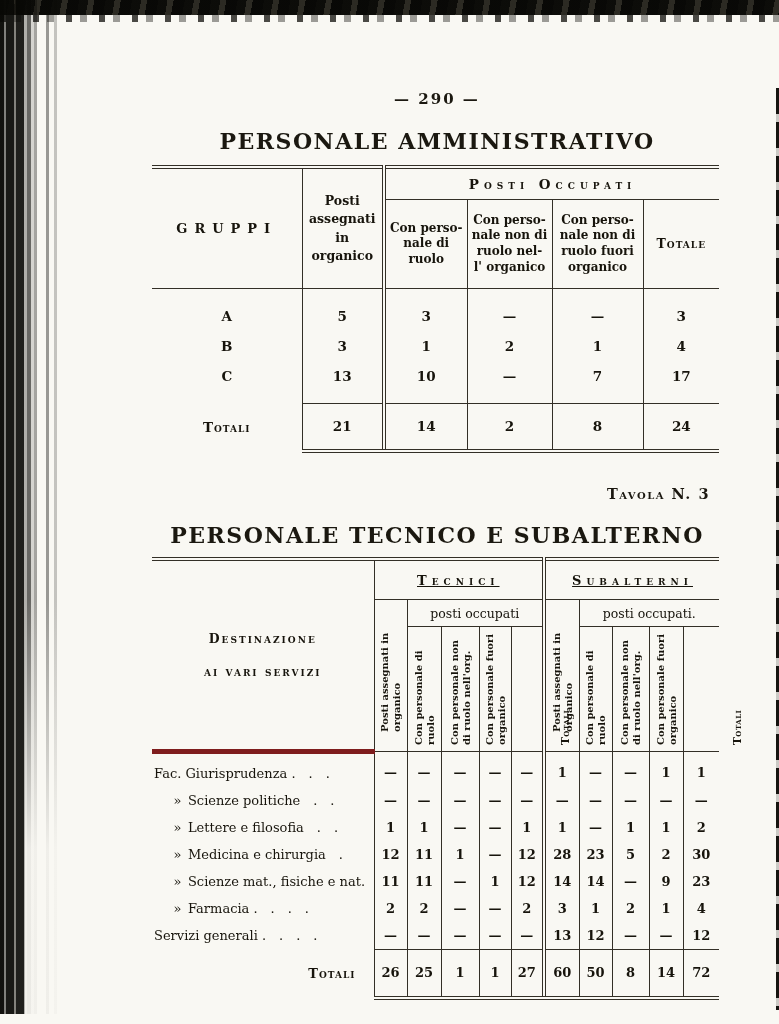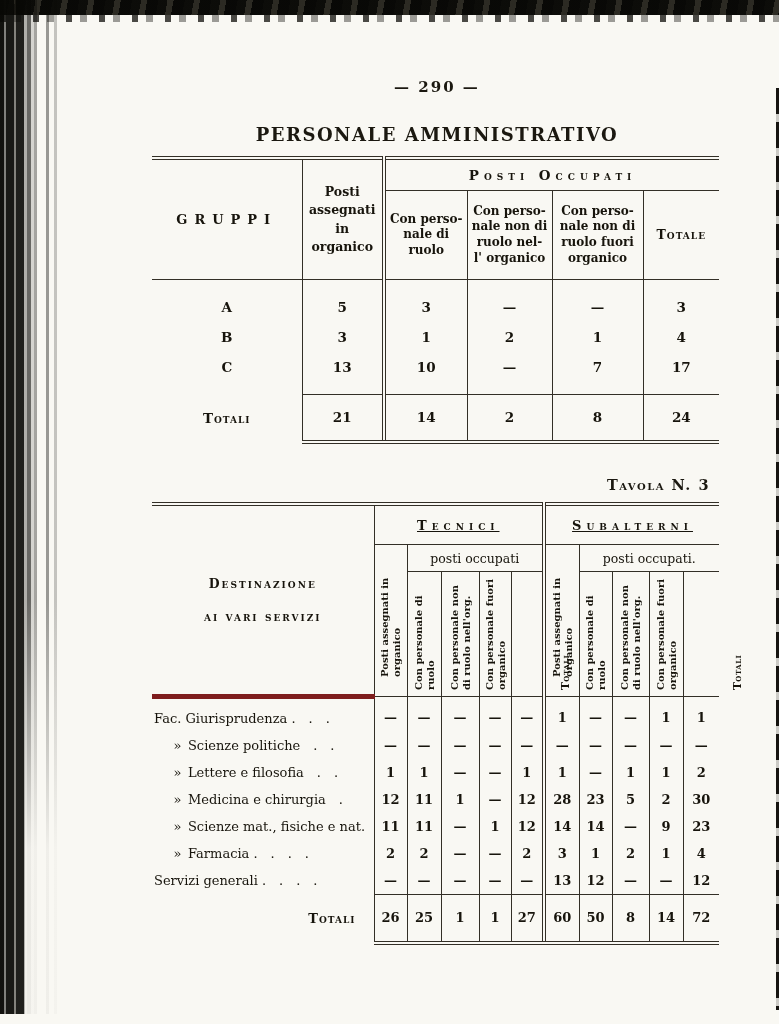--- a/index.html
+++ b/index.html
@@ -31,29 +31,29 @@
   }
   .binding::after{
     content:"";position:absolute;left:25px;right:0;top:600px;bottom:0;
     background:linear-gradient(to bottom, rgba(249,248,243,0), rgba(249,248,243,.9) 60%);
   }
   .scan-right{
     position:absolute;right:0;top:88px;width:3px;height:922px;
     background:repeating-linear-gradient(to bottom, #161410 0 26px, rgba(22,20,16,.2) 26px 34px);
   }
   
-  .content{position:absolute;left:152px;top:0;width:570px;}
+  .content{position:absolute;left:152px;top:12px;width:570px;}
   .page-number{margin-top:78px;text-align:center;font-size:15px;font-weight:600;letter-spacing:2px;}
   .tavola{
     text-align:right;padding-right:12px;font-variant:small-caps;
     font-size:14.5px;font-weight:600;letter-spacing:1.5px;
   }
   .tavola.first{margin-top:40px;}
   .tavola.second{margin-top:32px;}
-  .table-title{text-align:center;font-size:18px;font-weight:700;letter-spacing:1.5px;margin-top:28px;}
+  .table-title{text-align:center;font-size:22px;font-weight:700;letter-spacing:1.5px;margin-top:20px;}
   
   table{border-collapse:collapse;table-layout:fixed;width:567px;color:#17140c;}
   th,td{padding:0;font-weight:normal;}
   .bl{border-left:1px solid #332f26;}
   .bld{border-left:4px double #332f26;}
   .hb{border-bottom:1px solid #332f26;}
   .prewrap{white-space:pre-line;}
   .sc{font-variant:small-caps;margin-left:47px;}
 
   
@@ -164,20 +164,21 @@
         <td class="bl">21</td>
         <td class="bld">14</td>
         <td class="bl">2</td>
         <td class="bl">8</td>
         <td class="bl">24</td>
       </tr>
     </tbody>
   </table>
 
   <div class="tavola second">Tavola N. 3</div>
+  <div class="table-title">PERSONALE TECNICO E SUBALTERNO</div>
 
   <table class="t2">
     <colgroup>
       <col style="width:222px">
       <col style="width:33px">
         <col style="width:34px">
         <col style="width:38px">
         <col style="width:32px">
         <col style="width:33px">
       <col style="width:35px">

